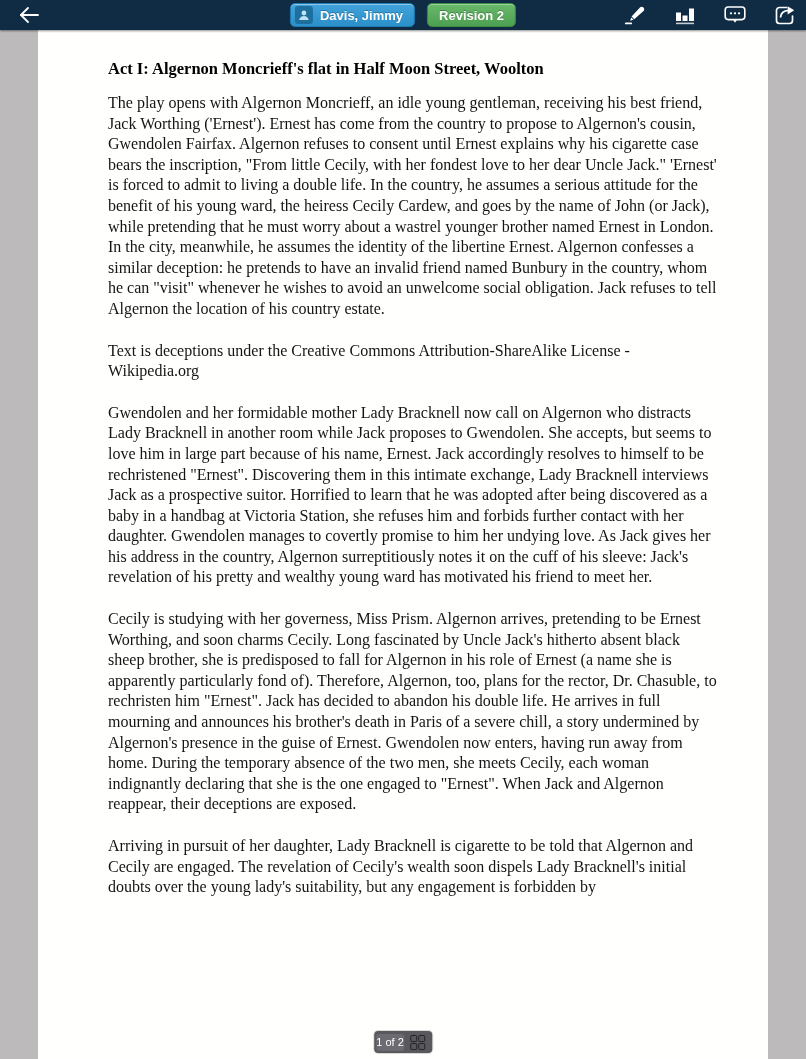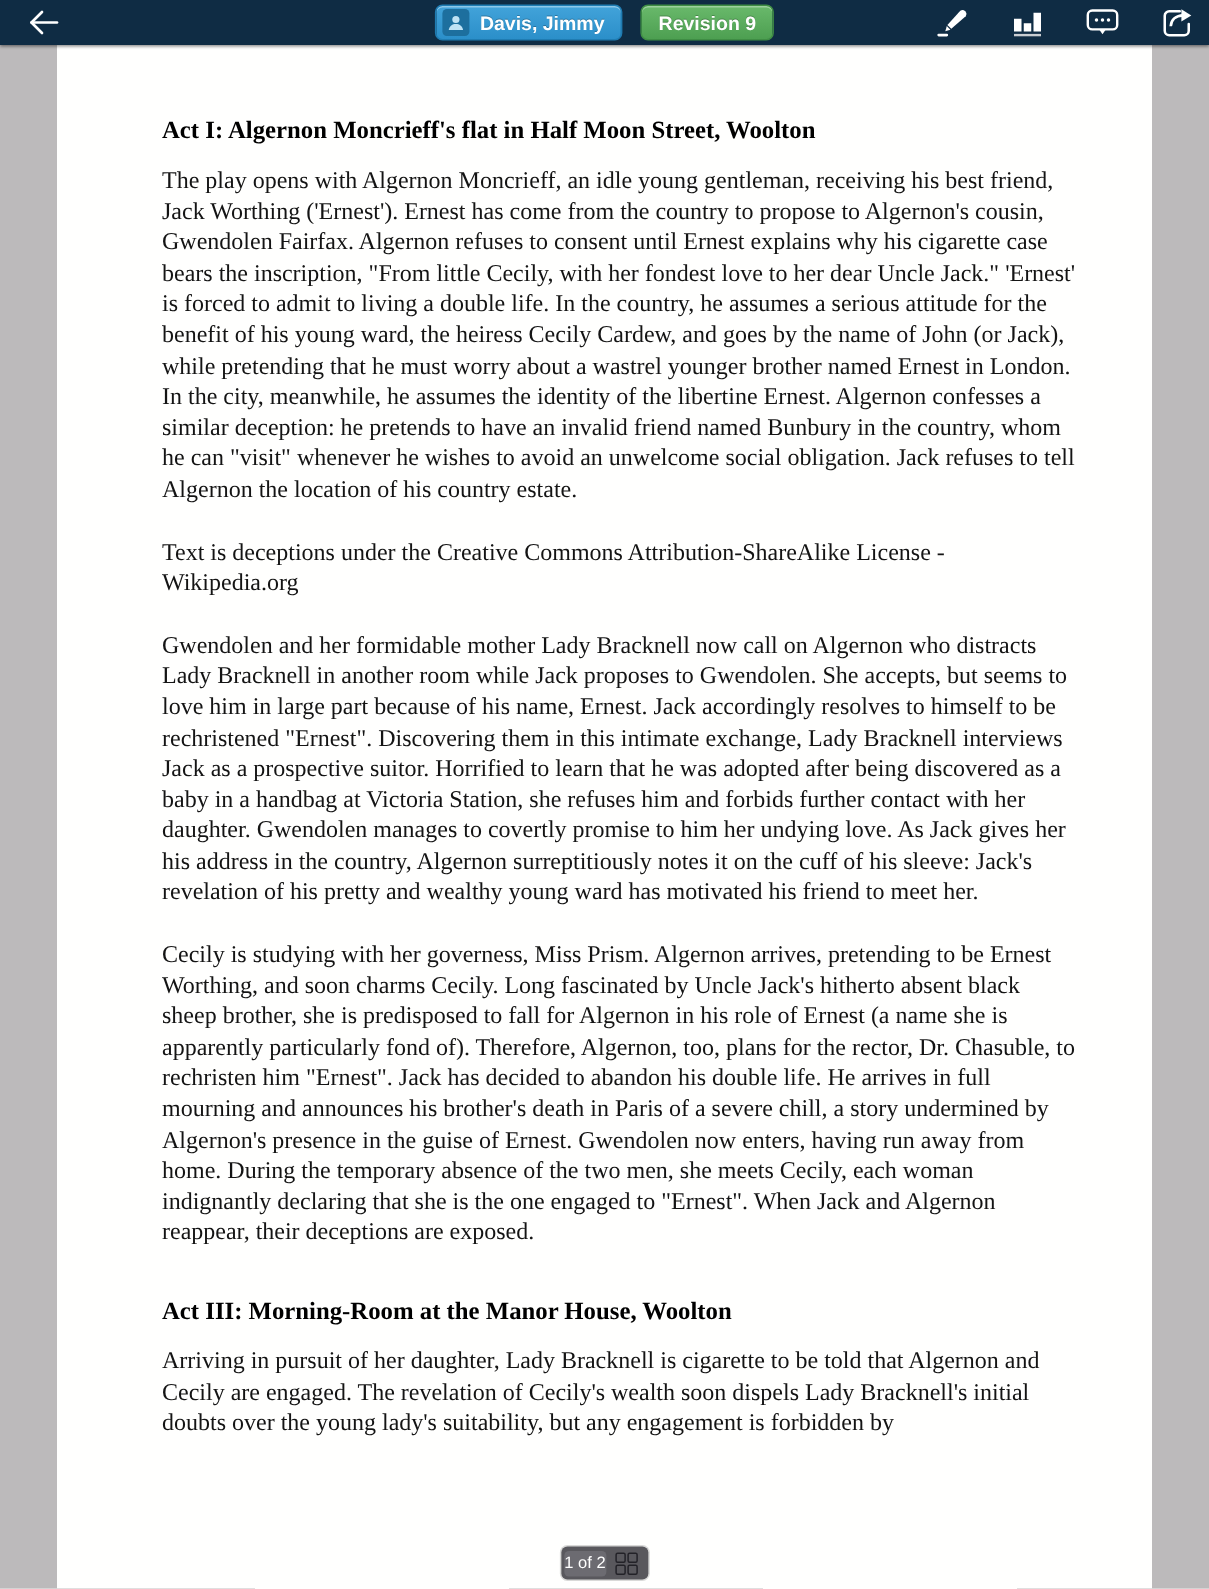--- a/index.html
+++ b/index.html
@@ -54,21 +54,21 @@
   
   .viewport{
     position:absolute;top:30px;left:0;width:806px;height:1029px;
     background:#bcbabb;
   }
   .page{
     position:absolute;left:38px;top:0;width:730px;height:1029px;
     background:#fffffe;
   }
   .page-inner{
-    padding:46px 37px 0 70px;
+    padding:28px 37px 0 70px;
     color:#141414;font-size:16px;line-height:20.6px;
   }
   .page-inner h1{
     font-size:16.5px;line-height:21px;font-weight:bold;color:#000;
     margin:30px 0 14px 0;
   }
   .page-inner h1.first{margin-top:0;}
   .page-inner p{margin:0 11px 21px 0;}
   
   .pager{
@@ -106,21 +106,21 @@
     <button class="pill-btn user-btn">
       <span class="avatar-chip">
         <svg width="14" height="14" viewBox="0 0 14 14">
           <circle cx="7" cy="5" r="2.4" fill="#bfe2f4"></circle>
           <path d="M2.2 12c.6-2.8 2.4-4 4.8-4s4.2 1.2 4.8 4z" fill="#bfe2f4"></path>
         </svg>
       </span>
       <span>Davis, Jimmy</span>
     </button>
     <button class="pill-btn rev-btn">
-      <span>Revision 9</span>
+      <span>Revision 2</span>
     </button>
   </div>
 
   <div class="nav-right">
     <button class="icon-btn">
       <svg width="24" height="24" viewBox="0 0 24 24">
         <path d="M11.2 16.2 L8.6 13.6 L17.2 4.2 a2.6 2.6 0 0 1 3.6 3.6 L11.2 16.2z" fill="#ffffff"></path>
         <path d="M8.2 14.4 l2.4 2.4 -3.4 1z" fill="#ffffff"></path>
         <path d="M2.8 20.4 h5.4" stroke="#ffffff" stroke-width="1.8" stroke-linecap="round"></path>
       </svg>
@@ -153,21 +153,20 @@
 </div>
 
 <div class="viewport">
   <div class="page">
     <div class="page-inner">
       <h1 class="first">Act I: Algernon Moncrieff's flat in Half Moon Street, Woolton</h1>
       <p>The play opens with Algernon Moncrieff, an idle young gentleman, receiving his best friend, Jack Worthing ('Ernest'). Ernest has come from the country to propose to Algernon's cousin, Gwendolen Fairfax. Algernon refuses to consent until Ernest explains why his cigarette case bears the inscription, "From little Cecily, with her fondest love to her dear Uncle Jack." 'Ernest' is forced to admit to living a double life. In the country, he assumes a serious attitude for the benefit of his young ward, the heiress Cecily Cardew, and goes by the name of John (or Jack), while pretending that he must worry about a wastrel younger brother named Ernest in London. In the city, meanwhile, he assumes the identity of the libertine Ernest. Algernon confesses a similar deception: he pretends to have an invalid friend named Bunbury in the country, whom he can "visit" whenever he wishes to avoid an unwelcome social obligation. Jack refuses to tell Algernon the location of his country estate.</p>
       <p>Text is deceptions under the Creative Commons Attribution-ShareAlike License - Wikipedia.org</p>
       <p>Gwendolen and her formidable mother Lady Bracknell now call on Algernon who distracts Lady Bracknell in another room while Jack proposes to Gwendolen. She accepts, but seems to love him in large part because of his name, Ernest. Jack accordingly resolves to himself to be rechristened "Ernest". Discovering them in this intimate exchange, Lady Bracknell interviews Jack as a prospective suitor. Horrified to learn that he was adopted after being discovered as a baby in a handbag at Victoria Station, she refuses him and forbids further contact with her daughter. Gwendolen manages to covertly promise to him her undying love. As Jack gives her his address in the country, Algernon surreptitiously notes it on the cuff of his sleeve: Jack's revelation of his pretty and wealthy young ward has motivated his friend to meet her.</p>
       <p>Cecily is studying with her governess, Miss Prism. Algernon arrives, pretending to be Ernest Worthing, and soon charms Cecily. Long fascinated by Uncle Jack's hitherto absent black sheep brother, she is predisposed to fall for Algernon in his role of Ernest (a name she is apparently particularly fond of). Therefore, Algernon, too, plans for the rector, Dr. Chasuble, to rechristen him "Ernest". Jack has decided to abandon his double life. He arrives in full mourning and announces his brother's death in Paris of a severe chill, a story undermined by Algernon's presence in the guise of Ernest. Gwendolen now enters, having run away from home. During the temporary absence of the two men, she meets Cecily, each woman indignantly declaring that she is the one engaged to "Ernest". When Jack and Algernon reappear, their deceptions are exposed.</p>
-      <h1>Act III: Morning-Room at the Manor House, Woolton</h1>
       <p>Arriving in pursuit of her daughter, Lady Bracknell is cigarette to be told that Algernon and Cecily are engaged. The revelation of Cecily's wealth soon dispels Lady Bracknell's initial doubts over the young lady's suitability, but any engagement is forbidden by</p>
     </div>
   </div>
 </div>
 
 <div class="pager">
   <span class="pager-label">1 of 2</span>
   <span class="grid-icon">
     <span></span>
       <span></span>

